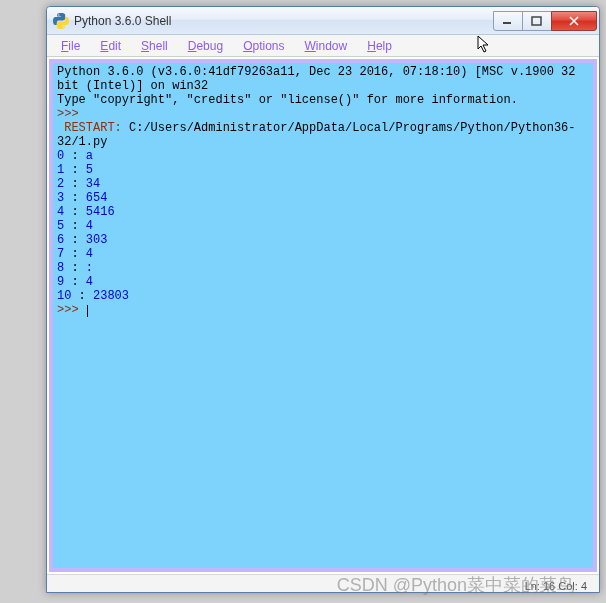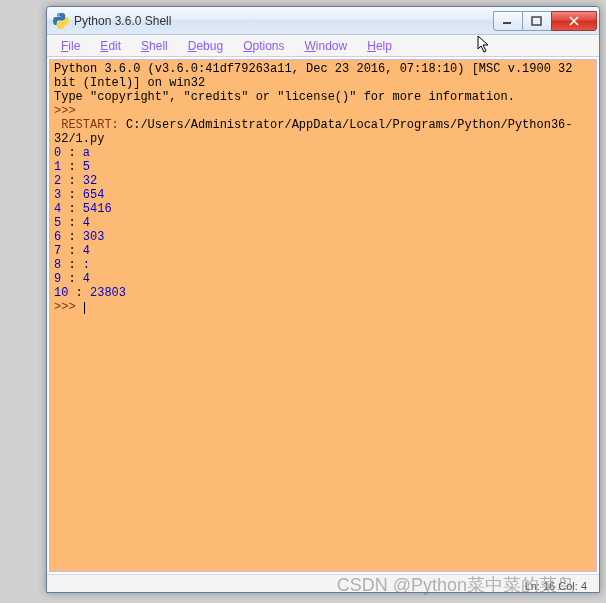--- a/index.html
+++ b/index.html
@@ -73,23 +73,23 @@
       cursor: default;
     }
     .cursor-arrow {
       position: absolute;
       top: 28px; left: 430px;
       width: 14px; height: 20px;
       pointer-events: none;
     }
     .content-wrap {
       flex: 1;
-      border: 1px solid #c4b5fd;
+      border: 4px solid #c4b5fd;
       margin: 2px;
-      background: #fdba74;
+      background: #7dd3fc;
       overflow: hidden;
       position: relative;
     }
     .shell-text {
       font-family: "Courier New", monospace;
       font-size: 12px;
       line-height: 14px;
       padding: 2px 4px;
       white-space: pre-wrap;
       color: #000;
@@ -168,21 +168,21 @@
       <path d="M1 1 L1 14 L4 11 L7 17 L9 16 L6 10 L11 10 Z" fill="#fff" stroke="#000" stroke-width="1"></path>
     </svg>
 
   <div class="content-wrap">
     <div class="shell-text" id="shell-body">Python 3.6.0 (v3.6.0:41df79263a11, Dec 23 2016, 07:18:10) [MSC v.1900 32 bit (Intel)] on win32
 Type "copyright", "credits" or "license()" for more information.
 <span class="brown">&gt;&gt;&gt;</span> 
 <span class="brown"> RESTART: </span>C:/Users/Administrator/AppData/Local/Programs/Python/Python36-32/1.py 
 <span class="blue">0</span> : <span class="blue">a</span>
 <span class="blue">1</span> : <span class="blue">5</span>
-<span class="blue">2</span> : <span class="blue">32</span>
+<span class="blue">2</span> : <span class="blue">34</span>
 <span class="blue">3</span> : <span class="blue">654</span>
 <span class="blue">4</span> : <span class="blue">5416</span>
 <span class="blue">5</span> : <span class="blue">4</span>
 <span class="blue">6</span> : <span class="blue">303</span>
 <span class="blue">7</span> : <span class="blue">4</span>
 <span class="blue">8</span> : <span class="blue">:</span>
 <span class="blue">9</span> : <span class="blue">4</span>
 <span class="blue">10</span> : <span class="blue">23803</span>
 <span class="brown">&gt;&gt;&gt;</span> <span class="text-cursor"></span></div>
   </div>

